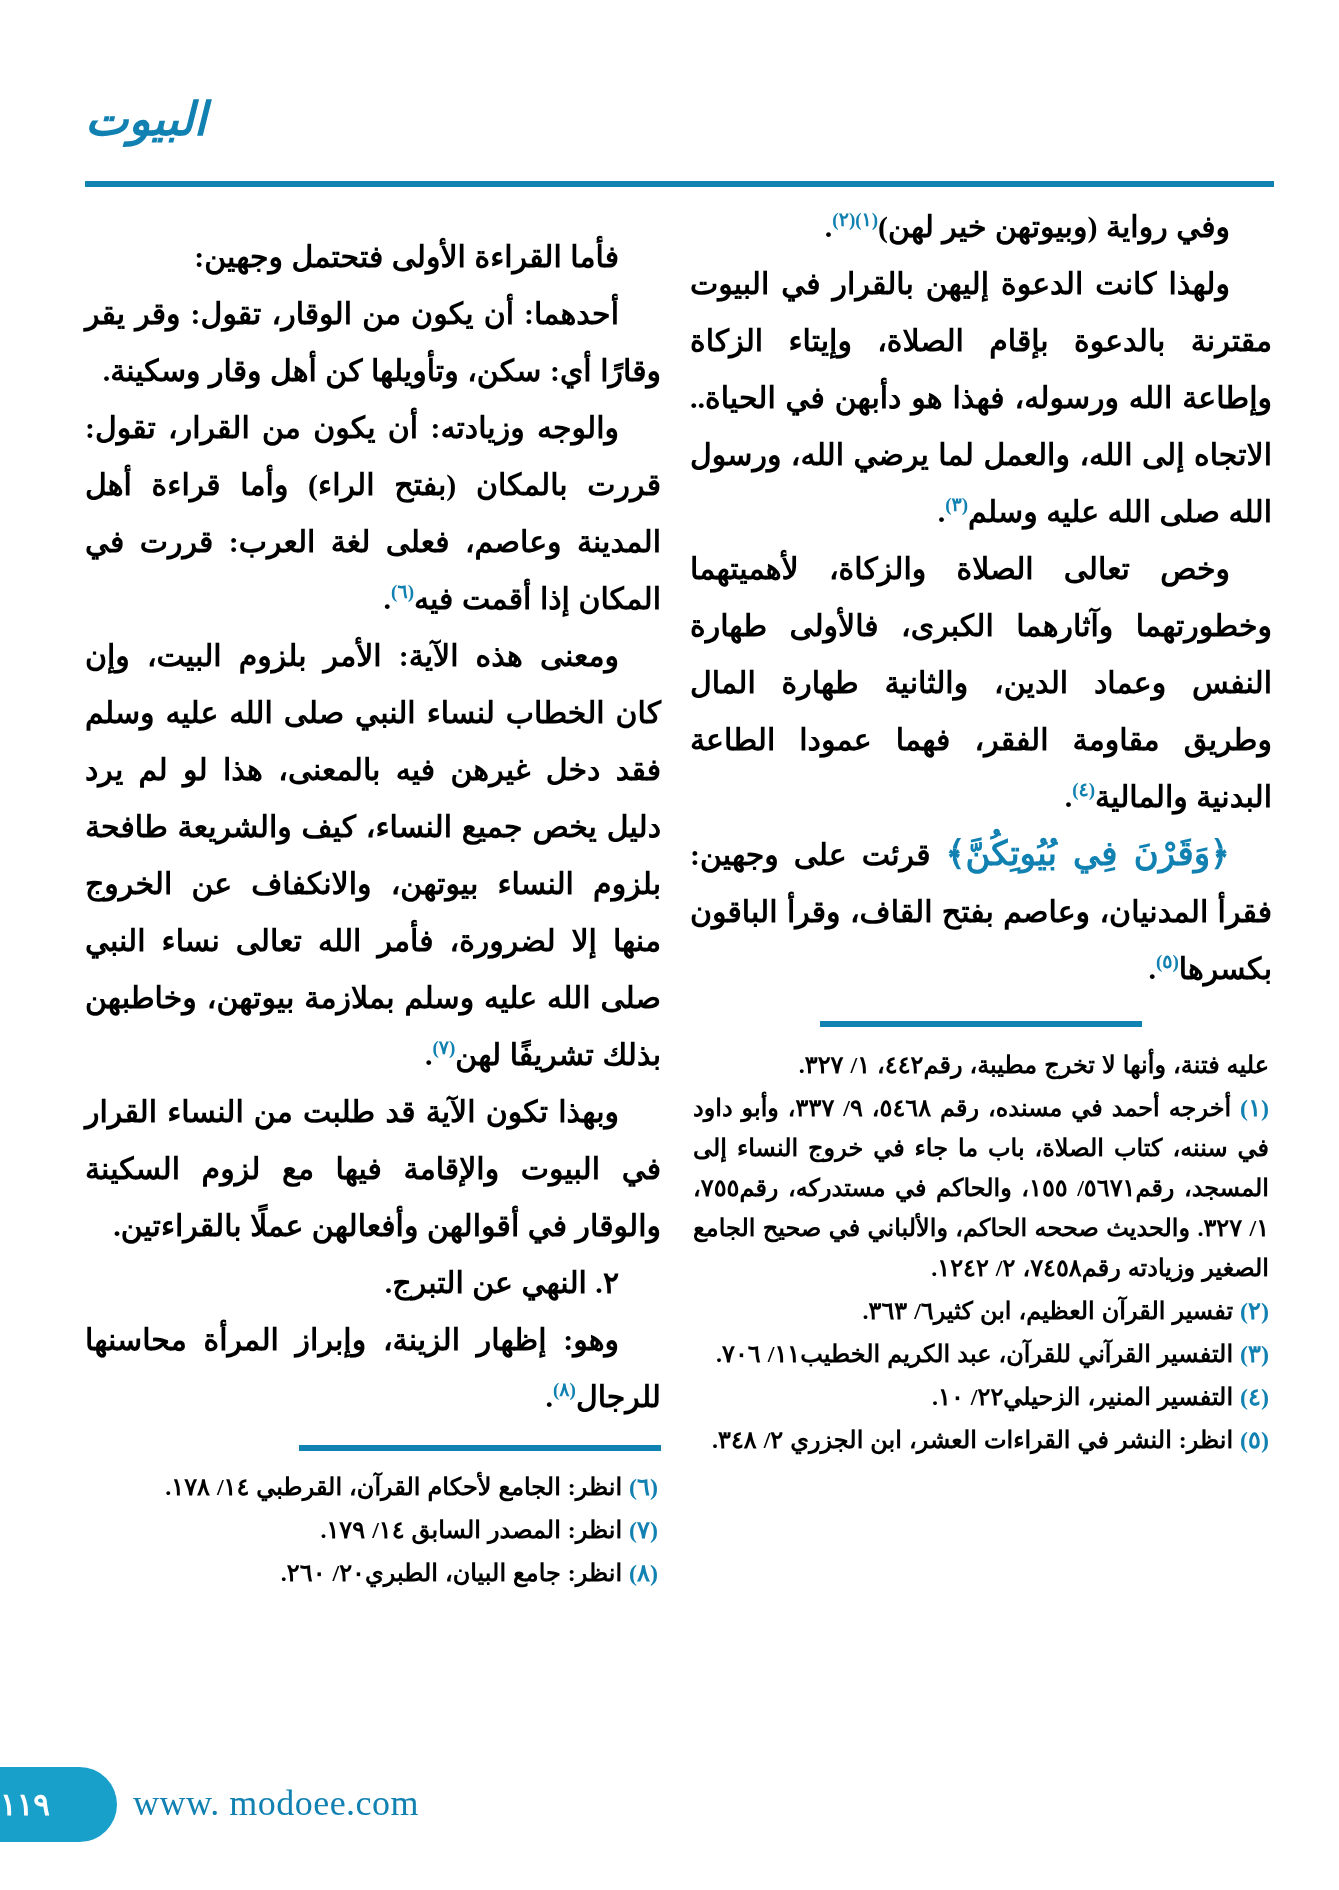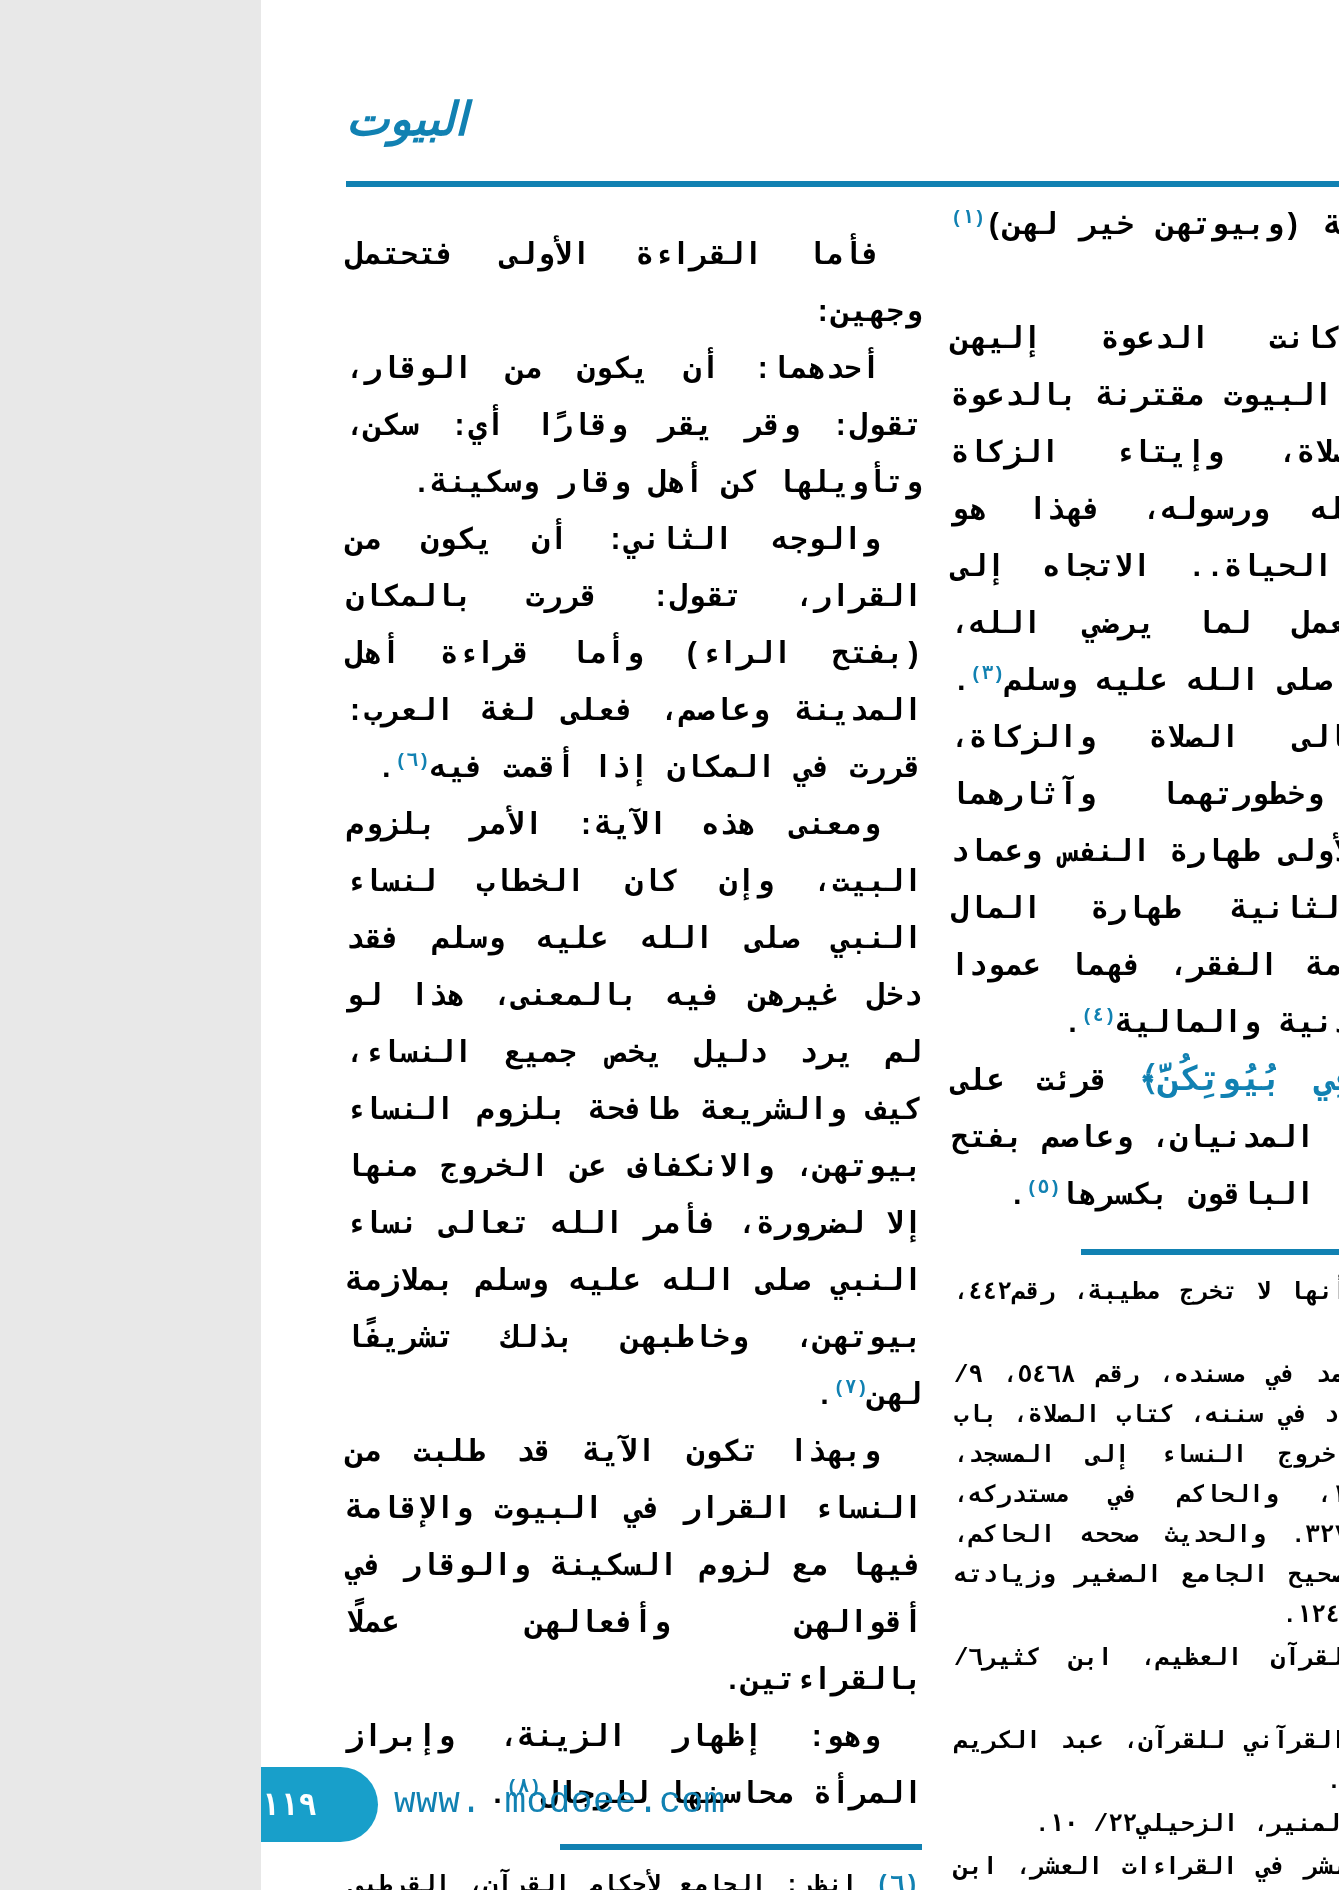--- a/index.html
+++ b/index.html
@@ -2,24 +2,24 @@
 <html lang="ar" dir="rtl" style="--accent: #1181b2; --pill: #189fca;"><head>
 <meta charset="utf-8">
 <style>
   :root{
     --accent:#1181b2;
     --pill:#189fca;
   }
   html,body{margin:0;padding:0;background:#e8e8e8;}
   .page{
     position:relative;
-    width:1078px;height:1890px;
+    width:1339px;height:1890px;
     background:#ffffff;
     overflow:hidden;
-    font-family:Liberation Mono, monospace;
+    font-family:Liberation Serif, serif;
     color:#000;
   }
   
   .chapter-title{
     position:absolute;left:85px;top:92px;
     font-size:46px;font-weight:bold;font-style:italic;
     color:var(--accent);
     direction:rtl;
   }
   .header-rule{
@@ -98,23 +98,24 @@
           <div class="footnote"><span class="fn-marker">(٣) </span><span>التفسير القرآني للقرآن، عبد الكريم الخطيب١١/ ٧٠٦.</span></div>
           <div class="footnote"><span class="fn-marker">(٤) </span><span>التفسير المنير، الزحيلي٢٢/ ١٠.</span></div>
           <div class="footnote"><span class="fn-marker">(٥) </span><span>انظر: النشر في القراءات العشر، ابن الجزري ٢/ ٣٤٨.</span></div>
         </div>
     </section>
 
     <section class="col col-left">
       <div class="paragraphs">
           <p class="para"><span class="seg-n">فأما القراءة الأولى فتحتمل وجهين:</span></p>
           <p class="para"><span class="seg-b">أحدهما:</span><span class="seg-n"> أن يكون من الوقار، تقول: وقر يقر وقارًا أي: سكن، وتأويلها كن أهل وقار وسكينة.</span></p>
-          <p class="para"><span class="seg-b">والوجه الثاني:</span><span class="seg-n"> أن يكون من القرار، تقول: قررت بالمكان (بفتح الراء) وأما قراءة أهل المدينة وعاصم، فعلى لغة العرب: قررت في المكان إذا أقمت فيه</span><span class="seg-sup">(٦)</span><span class="seg-n">.</span></p>
+          <p class="para"><span class="seg-b">والوجه وزيادته:</span><span class="seg-n"> أن يكون من القرار، تقول: قررت بالمكان (بفتح الراء) وأما قراءة أهل المدينة وعاصم، فعلى لغة العرب: قررت في المكان إذا أقمت فيه</span><span class="seg-sup">(٦)</span><span class="seg-n">.</span></p>
           <p class="para"><span class="seg-n">ومعنى هذه الآية: الأمر بلزوم البيت، وإن كان الخطاب لنساء النبي صلى الله عليه وسلم فقد دخل غيرهن فيه بالمعنى، هذا لو لم يرد دليل يخص جميع النساء، كيف والشريعة طافحة بلزوم النساء بيوتهن، والانكفاف عن الخروج منها إلا لضرورة، فأمر الله تعالى نساء النبي صلى الله عليه وسلم بملازمة بيوتهن، وخاطبهن بذلك تشريفًا لهن</span><span class="seg-sup">(٧)</span><span class="seg-n">.</span></p>
           <p class="para"><span class="seg-n">وبهذا تكون الآية قد طلبت من النساء القرار في البيوت والإقامة فيها مع لزوم السكينة والوقار في أقوالهن وأفعالهن عملًا بالقراءتين.</span></p>
+          <p class="para"><span class="seg-b">٢. النهي عن التبرج.</span></p>
           <p class="para"><span class="seg-n">وهو: إظهار الزينة، وإبراز المرأة محاسنها للرجال</span><span class="seg-sup">(٨)</span><span class="seg-n">.</span></p>
         </div>
       <div class="fn-sep"></div>
       <div class="footnotes">
           <div class="footnote"><span class="fn-marker">(٦) </span><span>انظر: الجامع لأحكام القرآن، القرطبي ١٤/ ١٧٨.</span></div>
           <div class="footnote"><span class="fn-marker">(٧) </span><span>انظر: المصدر السابق ١٤/ ١٧٩.</span></div>
           <div class="footnote"><span class="fn-marker">(٨) </span><span>انظر: جامع البيان، الطبري٢٠/ ٢٦٠.</span></div>
         </div>
     </section>
   </main>

